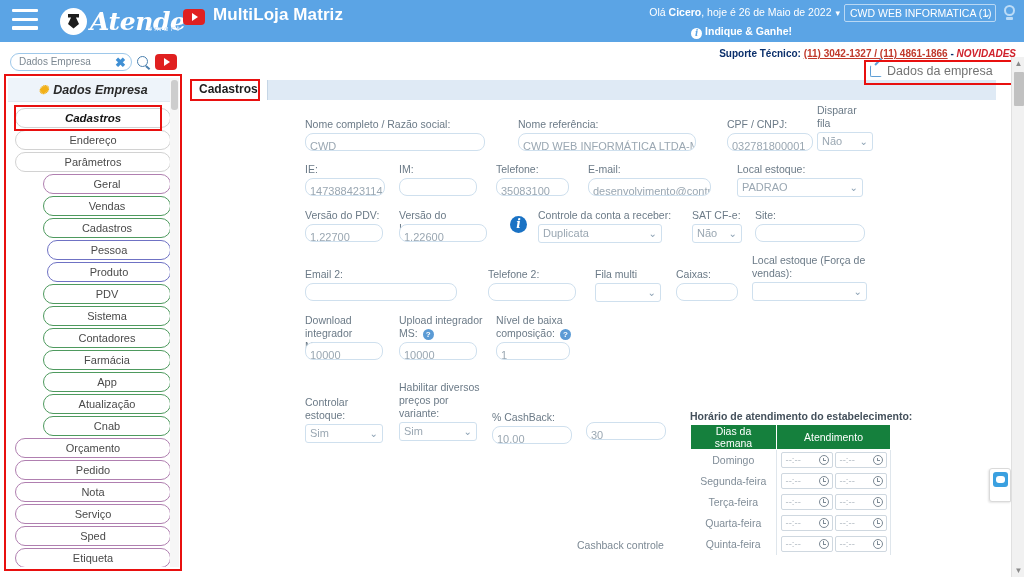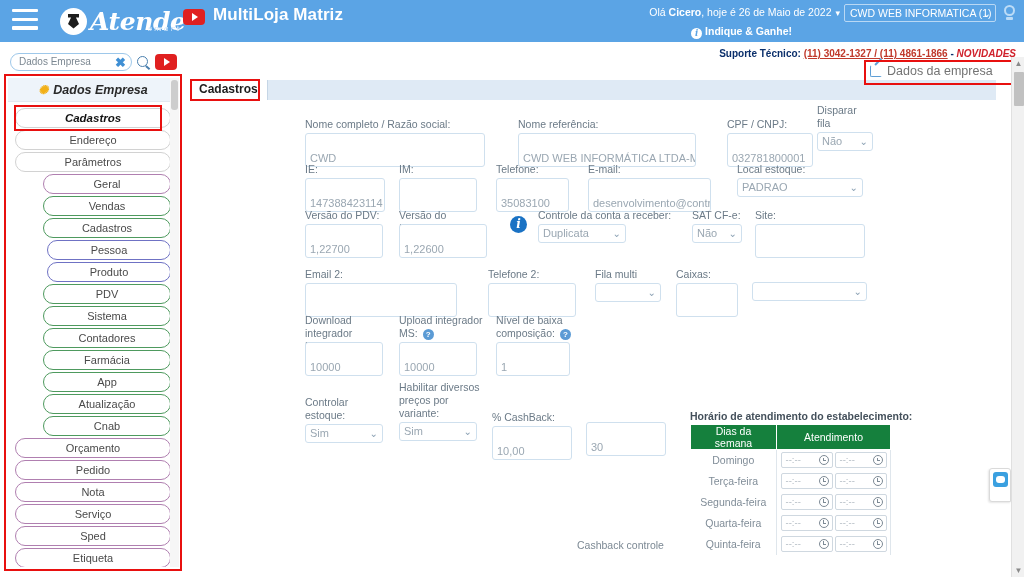--- a/index.html
+++ b/index.html
@@ -198,23 +198,23 @@
   .form-area {
     position: absolute; left: 190px; top: 100px; width: 806px; height: 477px;
     background: #ffffff;
   }
 
   .fld-label {
     position: absolute; font-size: 10.5px; color: #6b7a87; line-height: 13px;
     white-space: pre-line;
   }
   .fld-input {
-    position: absolute; height: 18px; border: 1px solid #cfe0ee; border-radius: 3px;
+    position: absolute; height: 18px; border: 1px solid #cfe0ee; border-radius: 8px;
     background: #ffffff; font-size: 11px; color: #9aa7b2;
-    padding: 16px 4px; line-height: 16px; overflow: hidden; white-space: nowrap;
+    padding: 4px 4px; line-height: 16px; overflow: hidden; white-space: nowrap;
   }
   .fld-select {
     position: absolute; height: 19px; border: 1px solid #cfe0ee; border-radius: 3px;
     background: #ffffff; font-size: 11px; color: #9aa7b2;
     padding: 0 16px 0 4px; line-height: 17px; overflow: hidden; white-space: nowrap;
   }
   .fld-select .caret {
     position: absolute; right: 4px; top: 0; color: #8aa0b3; font-size: 10px; line-height: 17px;
   }
   .help-q {
@@ -448,25 +448,25 @@
             <th style="width: 86px;">Dias da semana</th>
             <th colspan="1" style="width: 114px;">Atendimento</th>
           </tr>
         </thead>
         <tbody>
           <tr>
             <td>Domingo</td>
             <td class="timecell"><span class="time-input"><span class="tv">--:--</span><span class="clk"></span></span><span class="time-input"><span class="tv">--:--</span><span class="clk"></span></span></td>
           </tr>
           <tr>
-            <td>Terça-feira</td>
+            <td>Segunda-feira</td>
             <td class="timecell"><span class="time-input"><span class="tv">--:--</span><span class="clk"></span></span><span class="time-input"><span class="tv">--:--</span><span class="clk"></span></span></td>
           </tr>
           <tr>
-            <td>Segunda-feira</td>
+            <td>Terça-feira</td>
             <td class="timecell"><span class="time-input"><span class="tv">--:--</span><span class="clk"></span></span><span class="time-input"><span class="tv">--:--</span><span class="clk"></span></span></td>
           </tr>
           <tr>
             <td>Quarta-feira</td>
             <td class="timecell"><span class="time-input"><span class="tv">--:--</span><span class="clk"></span></span><span class="time-input"><span class="tv">--:--</span><span class="clk"></span></span></td>
           </tr>
           <tr>
             <td>Quinta-feira</td>
             <td class="timecell"><span class="time-input"><span class="tv">--:--</span><span class="clk"></span></span><span class="time-input"><span class="tv">--:--</span><span class="clk"></span></span></td>
           </tr>
@@ -489,33 +489,35 @@
       <div class="fld-input" style="left: 306px; top: 78px; width: 73px;"><span>35083100</span></div>
       <div class="fld-label" style="left: 398px; top: 63px; width: 123px;"><span style="white-space: pre-line;">E-mail:</span></div>
       <div class="fld-input" style="left: 398px; top: 78px; width: 123px;"><span>desenvolvimento@controlp.</span></div>
       <div class="fld-label" style="left: 547px; top: 63px; width: 126px;"><span style="white-space: pre-line;">Local estoque:</span></div>
       <div class="fld-select" style="left: 547px; top: 78px; width: 126px;"><span>PADRAO</span><span class="caret">⌄</span></div>
       <div class="fld-label" style="left: 115px; top: 109px; width: 86px;"><span style="white-space: pre-line;">Versão do PDV:</span></div>
       <div class="fld-input" style="left: 115px; top: 124px; width: 78px;"><span>1,22700</span></div>
       <div class="fld-label" style="left: 209px; top: 109px; width: 98px;"><span style="white-space: pre-line;">Versão do Integrador:</span></div>
       <div class="fld-input" style="left: 209px; top: 124px; width: 88px;"><span>1,22600</span></div>
       <div class="fld-label" style="left: 348px; top: 109px; width: 160px;"><span style="white-space: pre-line;">Controle da conta a receber:</span></div>
-      <div class="fld-select" style="left: 348px; top: 124px; width: 88px;"><span>Duplicata</span><span class="caret">⌄</span></div>
+      <div class="fld-select" style="left: 348px; top: 124px; width: 124px;"><span>Duplicata</span><span class="caret">⌄</span></div>
       <div class="fld-label" style="left: 502px; top: 109px; width: 50px;"><span style="white-space: pre-line;">SAT CF-e:</span></div>
       <div class="fld-select" style="left: 502px; top: 124px; width: 50px;"><span>Não</span><span class="caret">⌄</span></div>
       <div class="fld-label" style="left: 565px; top: 109px; width: 110px;"><span style="white-space: pre-line;">Site:</span></div>
       <div class="fld-input" style="left: 565px; top: 124px; width: 110px;"><span></span></div>
       <div class="fld-label" style="left: 115px; top: 168px; width: 152px;"><span style="white-space: pre-line;">Email 2:</span></div>
       <div class="fld-input" style="left: 115px; top: 183px; width: 152px;"><span></span></div>
       <div class="fld-label" style="left: 298px; top: 168px; width: 88px;"><span style="white-space: pre-line;">Telefone 2:</span></div>
       <div class="fld-input" style="left: 298px; top: 183px; width: 88px;"><span></span></div>
       <div class="fld-label" style="left: 405px; top: 168px; width: 66px;"><span style="white-space: pre-line;">Fila multi caixa:</span></div>
       <div class="fld-select" style="left: 405px; top: 183px; width: 66px;"><span></span><span class="caret">⌄</span></div>
       <div class="fld-label" style="left: 486px; top: 168px; width: 62px;"><span style="white-space: pre-line;">Caixas:</span></div>
       <div class="fld-input" style="left: 486px; top: 183px; width: 62px;"><span></span></div>
+      <div class="fld-label" style="left: 562px; top: 154px; width: 115px;"><span style="white-space: pre-line;">Local estoque (Força de
+vendas):</span></div>
       <div class="fld-select" style="left: 562px; top: 182px; width: 115px;"><span></span><span class="caret">⌄</span></div>
       <div class="fld-label" style="left: 115px; top: 214px; width: 96px;"><span style="white-space: pre-line;">Download integrador
 MS: </span><span class="help-q">?</span><span style="white-space: pre-line;"></span></div>
       <div class="fld-input" style="left: 115px; top: 242px; width: 78px;"><span>10000</span></div>
       <div class="fld-label" style="left: 209px; top: 214px; width: 90px;"><span style="white-space: pre-line;">Upload integrador
 MS: </span><span class="help-q">?</span><span style="white-space: pre-line;"></span></div>
       <div class="fld-input" style="left: 209px; top: 242px; width: 78px;"><span>10000</span></div>
       <div class="fld-label" style="left: 306px; top: 214px; width: 90px;"><span style="white-space: pre-line;">Nível de baixa
 composição: </span><span class="help-q">?</span><span style="white-space: pre-line;"></span></div>
       <div class="fld-input" style="left: 306px; top: 242px; width: 74px;"><span>1</span></div>

